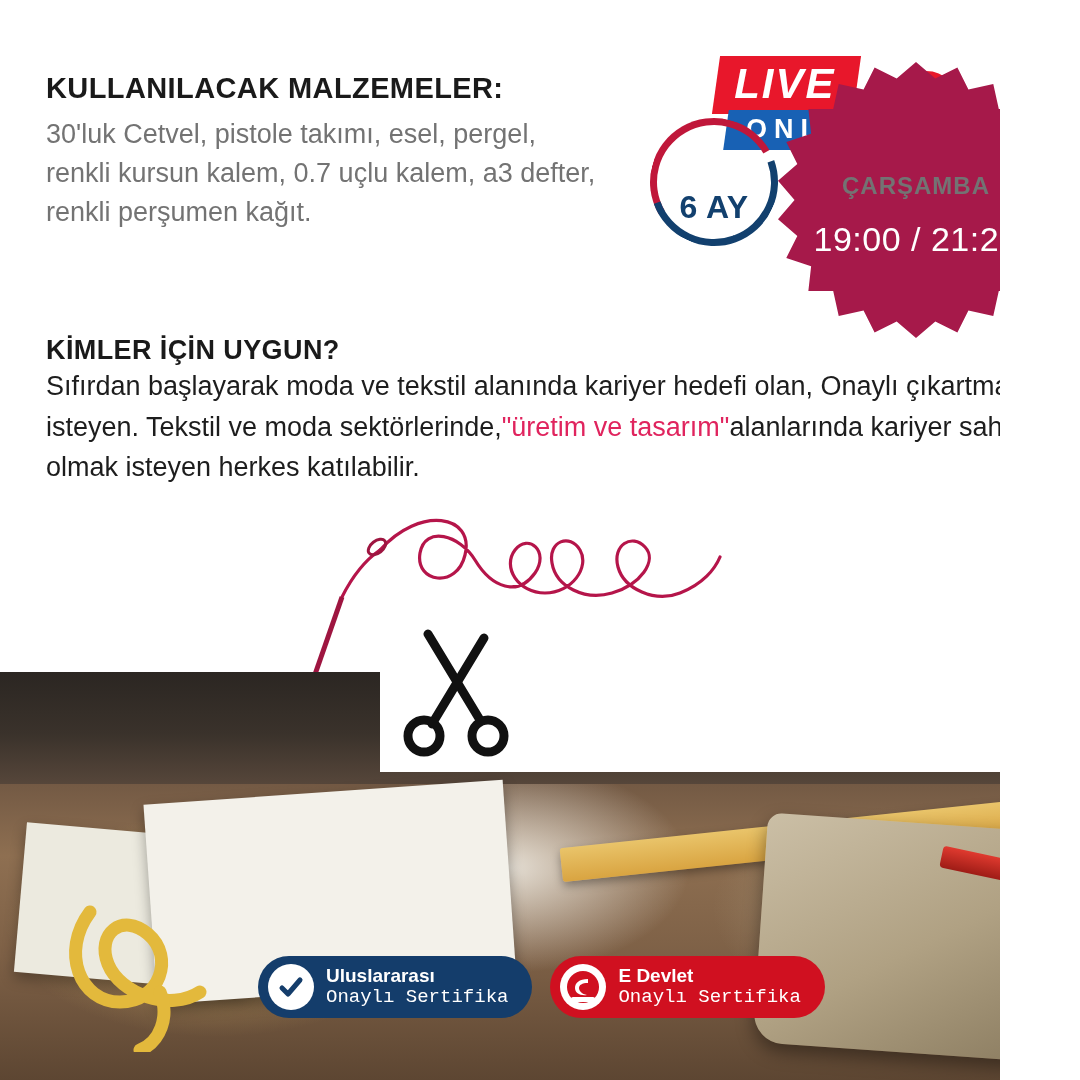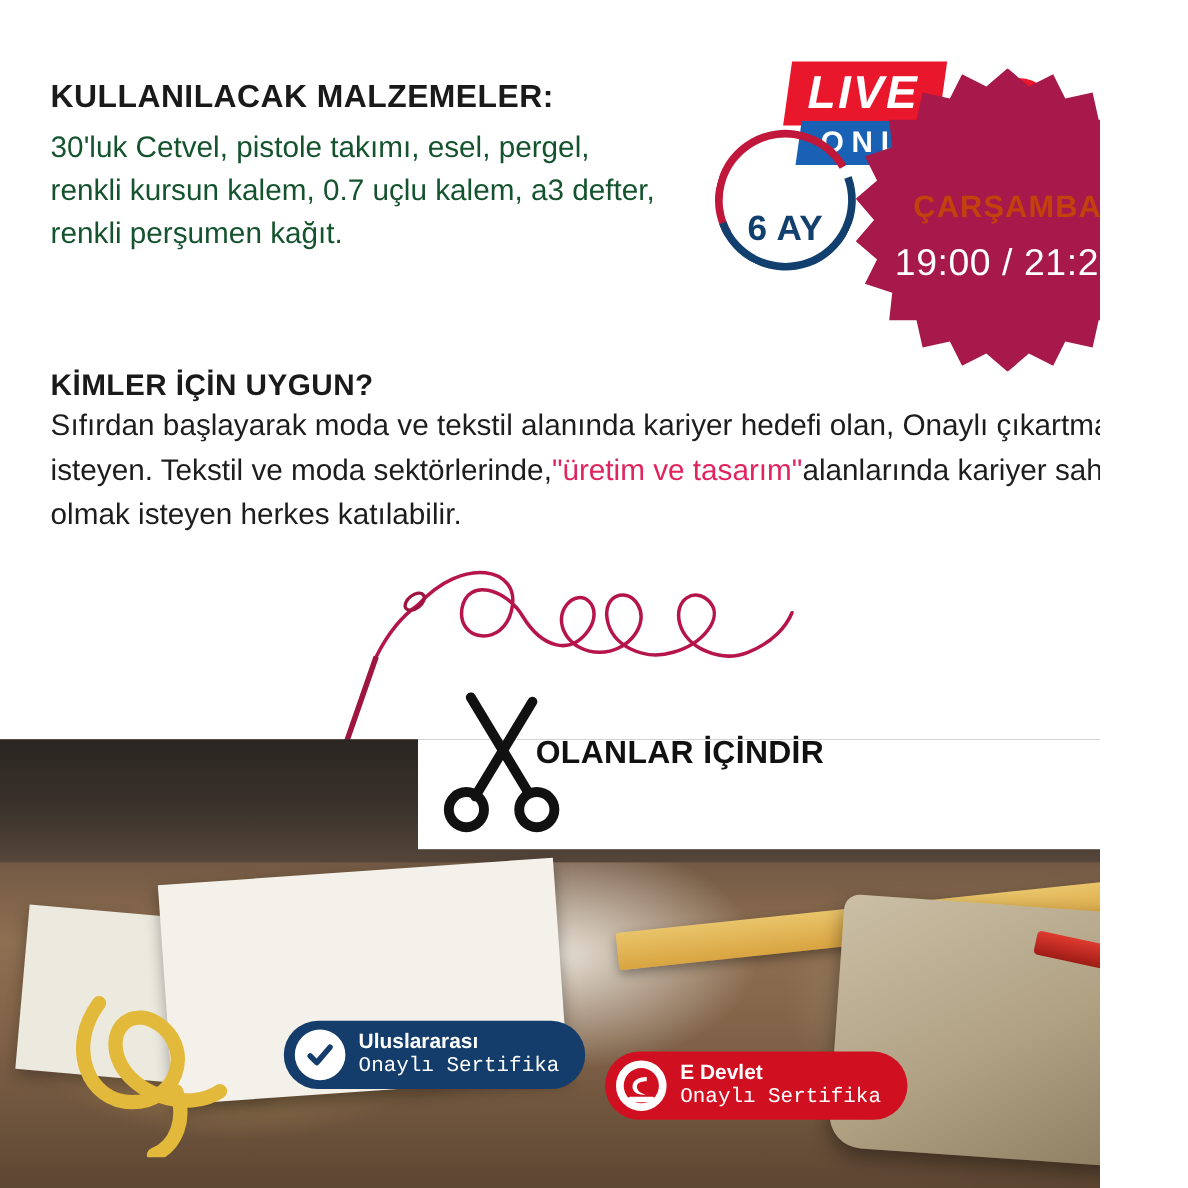--- a/index.html
+++ b/index.html
@@ -25,21 +25,21 @@
   .heading {
     font-size: 29px;
     font-weight: bold;
     letter-spacing: 0.4px;
     color: #1a1a1a;
     margin-bottom: 10px;
   }
   .materials-body {
     font-size: 27px;
     line-height: 1.45;
-    color: #14532d;
+    color: #737373;
   }
 
   .who-block {
     position: absolute;
     left: 46px; top: 335px;
     width: 990px;
   }
   .who-heading {
     font-size: 27px;
     font-weight: bold;
@@ -117,22 +117,22 @@
       89% 83%, 80% 83%, 78% 92%, 69% 90%, 65% 98%, 57% 94%, 50% 100%, 43% 94%,
       35% 98%, 31% 90%, 22% 92%, 20% 83%, 11% 83%, 12% 74%, 3% 71%, 7% 63%,
       0% 57%, 6% 50%, 0% 43%, 7% 37%, 3% 29%, 12% 26%, 11% 17%, 20% 17%,
       22% 8%, 31% 10%, 35% 2%, 43% 6%
     );
   }
   .burst-day {
     position: absolute;
     left: 0; right: 0; top: 110px;
     text-align: center;
-    color: #c2410c;
-    font-size: 28px;
+    color: #737373;
+    font-size: 24px;
     font-weight: bold;
     letter-spacing: 1px;
   }
   .burst-time {
     position: absolute;
     left: 0; right: 0; top: 158px;
     text-align: center;
     color: #ffffff;
     font-size: 34px;
     letter-spacing: 0.5px;
@@ -273,21 +273,21 @@
   .cert {
     display: flex;
     align-items: center;
     gap: 12px;
     height: 62px;
     padding: 0 24px 0 10px;
     border-radius: 31px;
     color: #ffffff;
   }
   .cert-intl { background: #143d6b; }
-  .cert-edev { background: #d01020; margin-top: 28px; }
+  .cert-edev { background: #d01020; }
   .cert-mark {
     width: 46px; height: 46px;
     border-radius: 50%;
     background: #ffffff;
     display: flex; align-items: center; justify-content: center;
     flex: 0 0 auto;
   }
   .cert-mark svg { display: block; }
   .cert-lines { line-height: 1.15; }
   .cert-t1 { font-size: 19px; font-weight: bold; }
@@ -361,21 +361,20 @@
   <svg class="scissors" viewBox="0 0 120 130">
     <g stroke="#111111" stroke-width="9" fill="none" stroke-linecap="round">
       <path d="M30,6 L82,92"></path>
       <path d="M86,10 L34,96"></path>
       <circle cx="26" cy="108" r="16"></circle>
       <circle cx="90" cy="108" r="16"></circle>
     </g>
   </svg>
 
   <div class="level-text">
-    <div>OLANLAR İÇİNDİR</div>
   </div>
 
   <div class="cert-row">
     <div class="cert cert-intl">
       <div class="cert-mark">
         <svg width="28" height="28" viewBox="0 0 28 28">
             <path d="M5,15 L11,21 L23,7" fill="none" stroke="#143d6b" stroke-width="5" stroke-linecap="round" stroke-linejoin="round"></path>
           </svg>
       </div>
       <div class="cert-lines">

